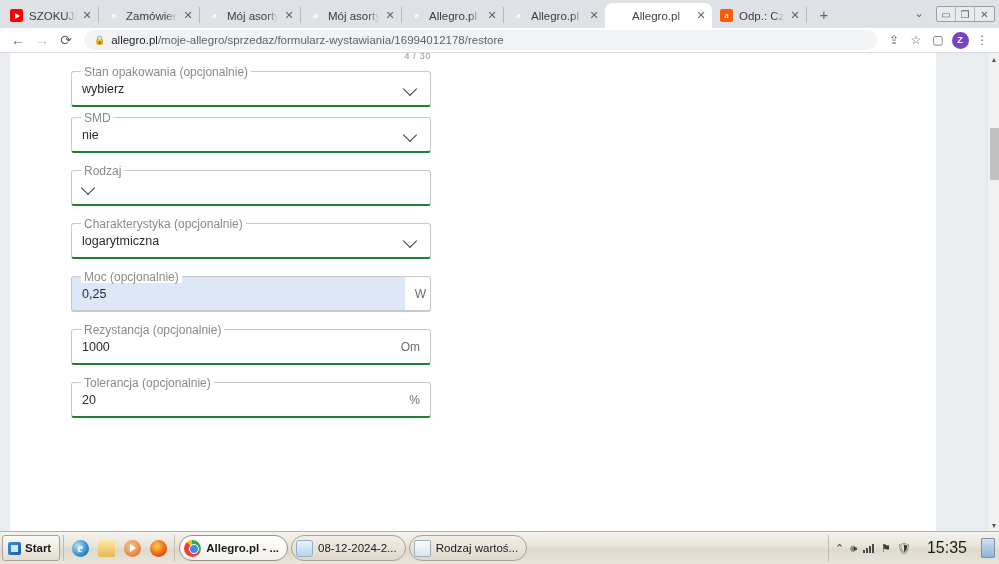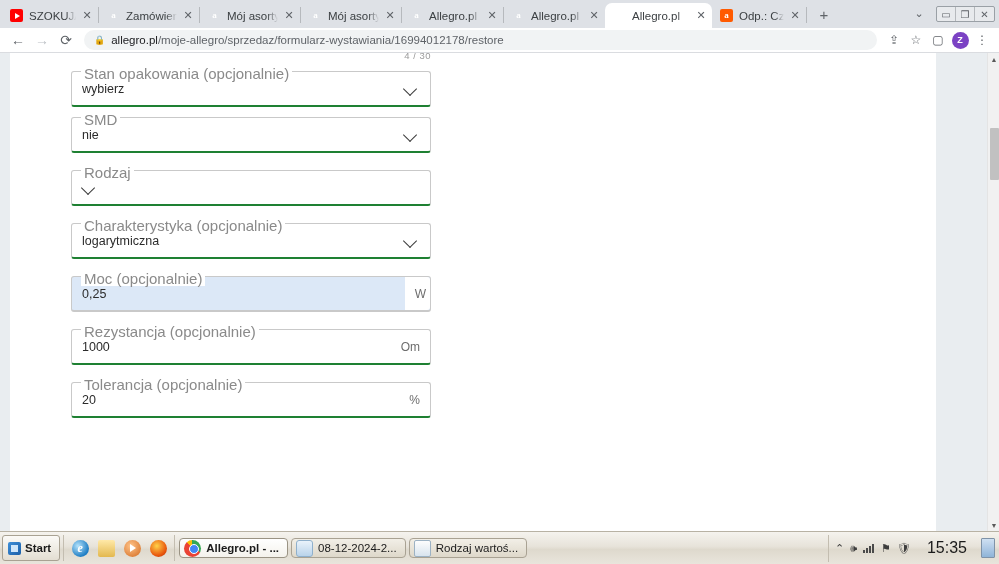--- a/index.html
+++ b/index.html
@@ -183,21 +183,21 @@
     display: flex;
     align-items: center;
     padding: 0 10px;
   }
   .fieldbox.highlighted { background: #dce8f7; border-color:#c9c9c9; }
   .fieldbox .legend {
     position: absolute;
     top: -6px; left: 9px;
     background: #ffffff;
     padding: 0 3px;
-    font-size: 15px;
+    font-size: 12px;
     color: #8a8a8a;
     line-height: 1;
     white-space: nowrap;
   }
   .fieldbox .val {
     font-size: 12.5px;
     color: #2b2b2b;
     flex: 1 1 auto;
     white-space: nowrap;
     overflow: hidden;
@@ -321,26 +321,26 @@
   .ico-chrome {
     border-radius:50%;
     background: conic-gradient(from 200deg, #ea4335 0 33%, #fbbc05 33% 43%, #34a853 43% 76%, #ea4335 76% 100%);
   }
   .ico-chrome:after{content:""; position:absolute; left:4.5px; top:4.5px; width:8px;height:8px;
     background:#4285f4; border:1.5px solid #fff; border-radius:50%;}
   .ico-paint { background: linear-gradient(to bottom,#eaf3fb,#b9d3ea); border-radius:3px; border:1px solid #8fb0cc;}
   .ico-note { background: linear-gradient(to bottom,#fdfdfd,#d8e4ee); border:1px solid #9cb2c4; border-radius:2px;}
 
   .task-btn {
-    height: 20px;
+    height: 26px;
     display: flex; align-items: center;
     padding: 0 8px 0 4px;
     margin-right: 3px;
     border: 1px solid #a9a293;
-    border-radius: 4px;
+    border-radius: 13px;
     background: linear-gradient(to bottom,#f2efe7,#ded8ca);
     font-size: 11.5px;
     color: #1b1b1b;
     max-width: 130px;
     overflow: hidden; white-space: nowrap;
   }
   .task-btn.active {
     background: linear-gradient(to bottom,#ffffff,#f4f2ec);
     font-weight: bold;
     border-color: #9a9384;

